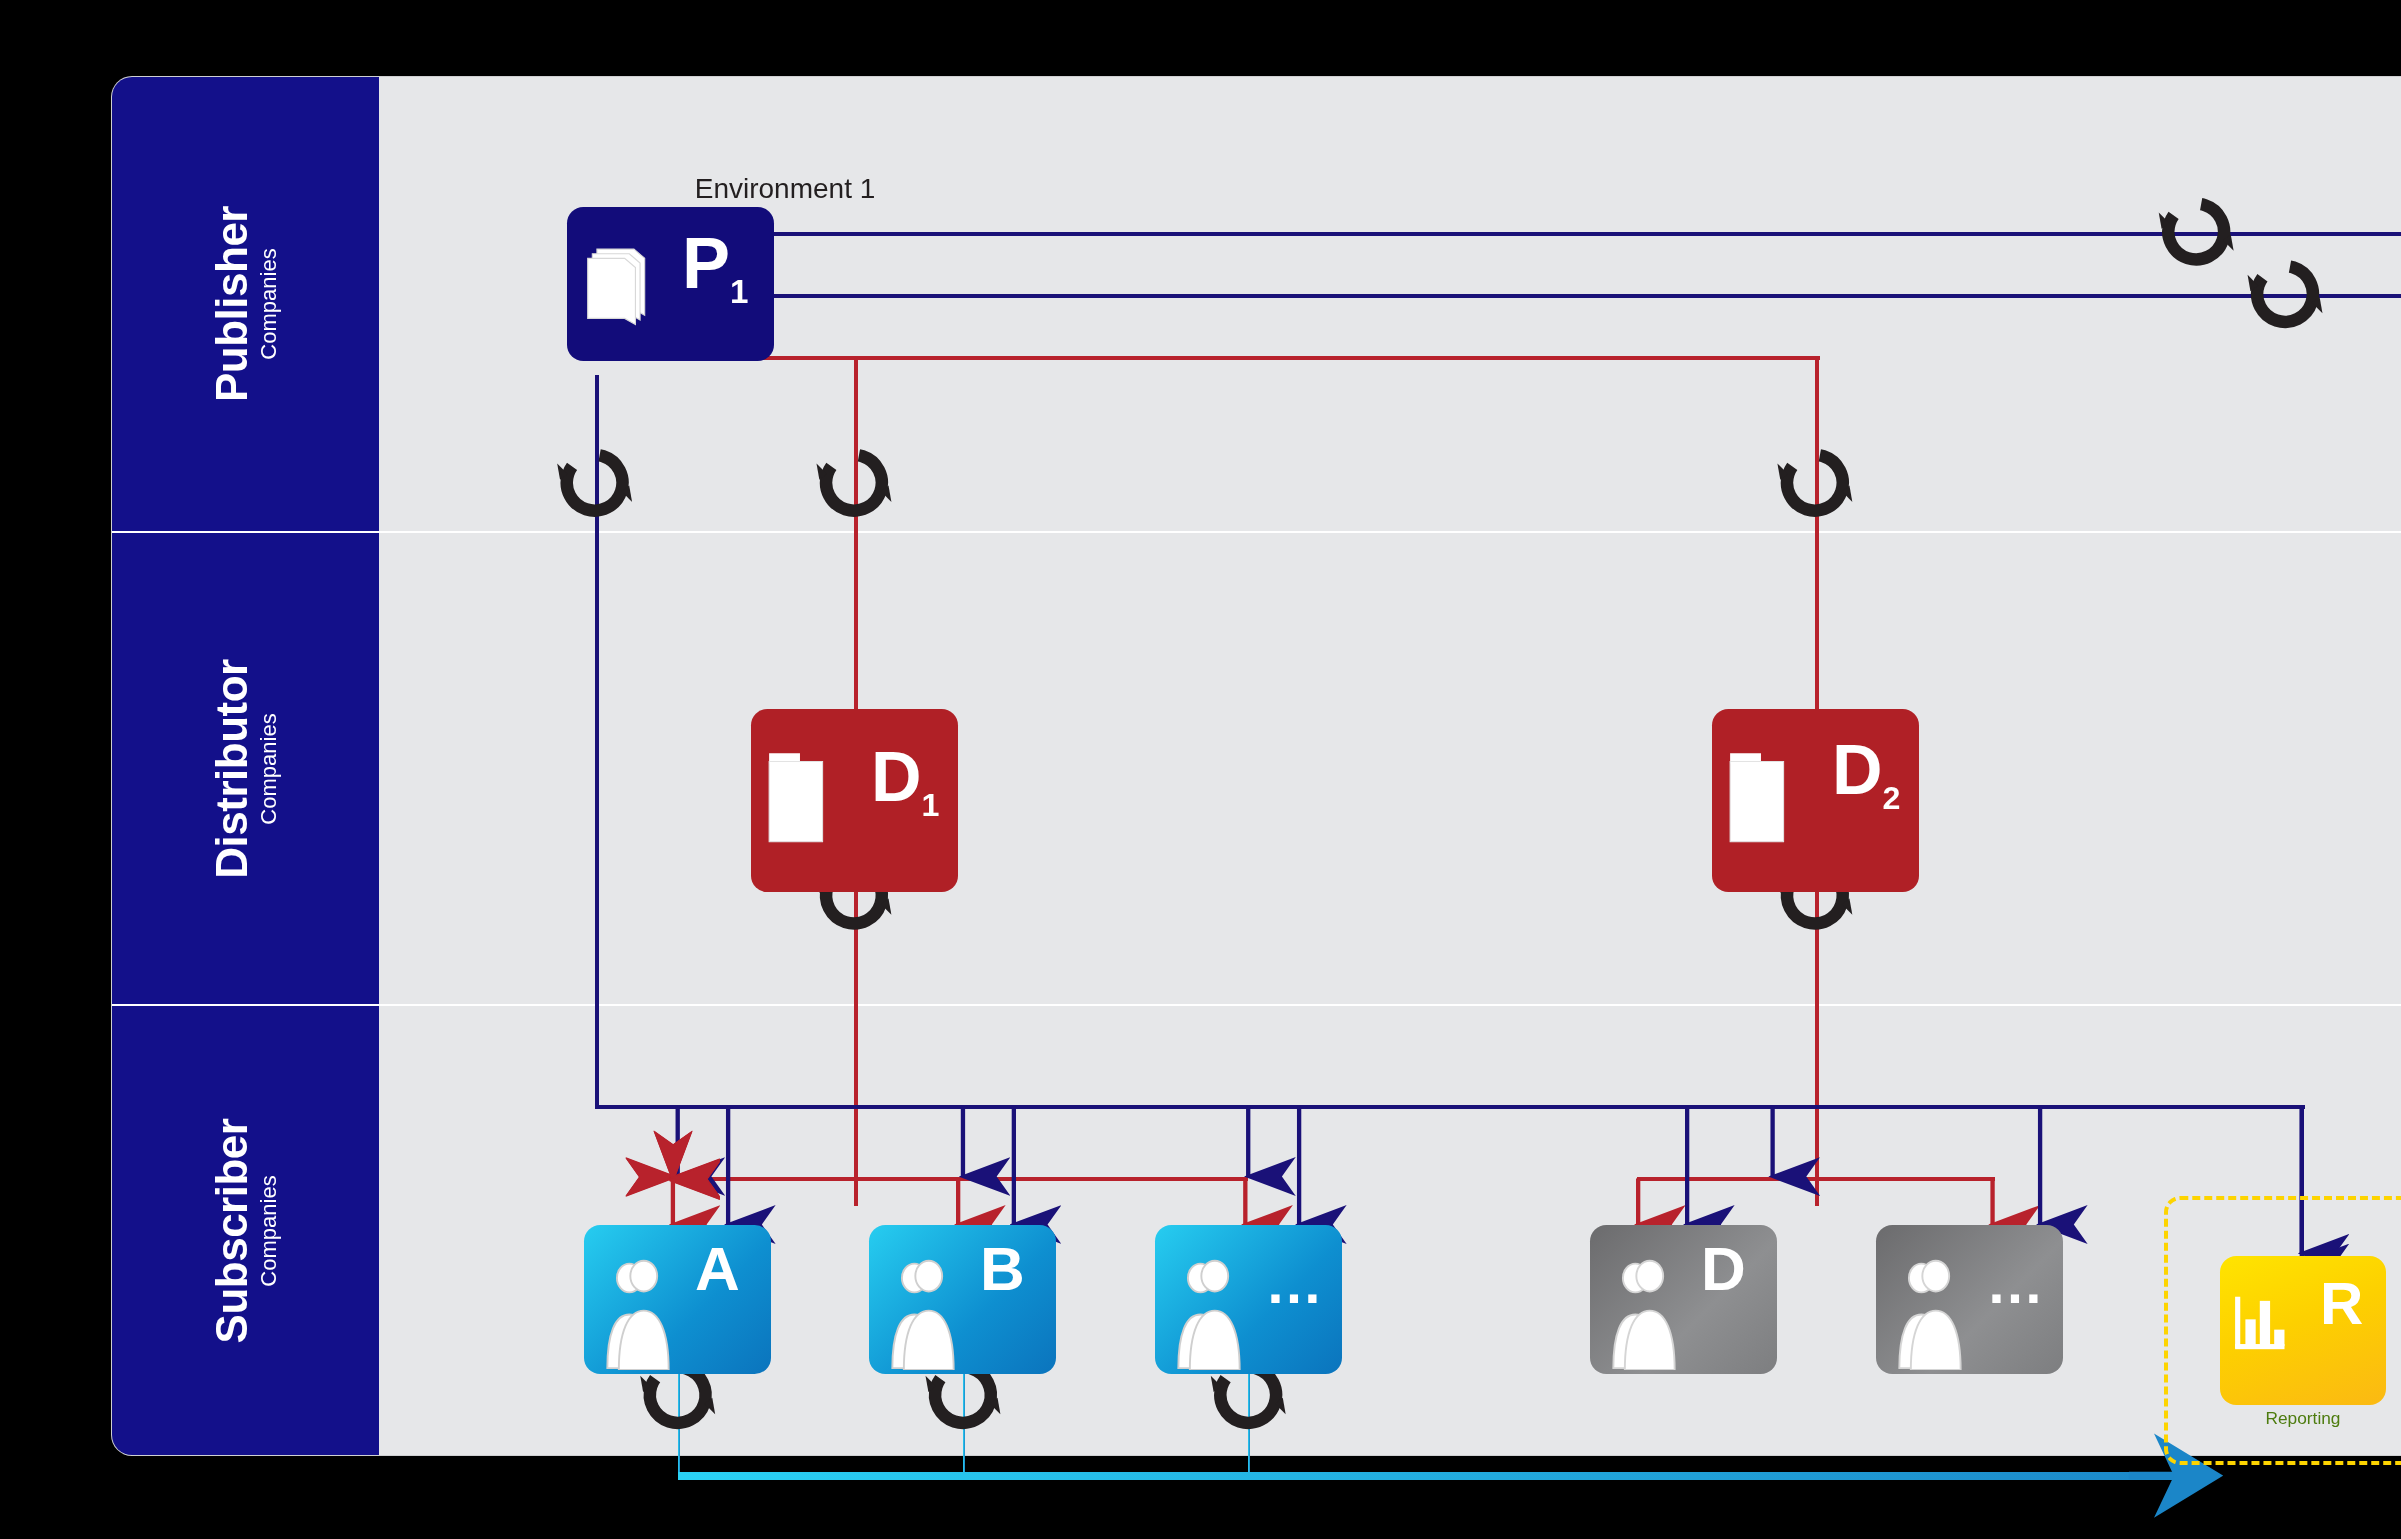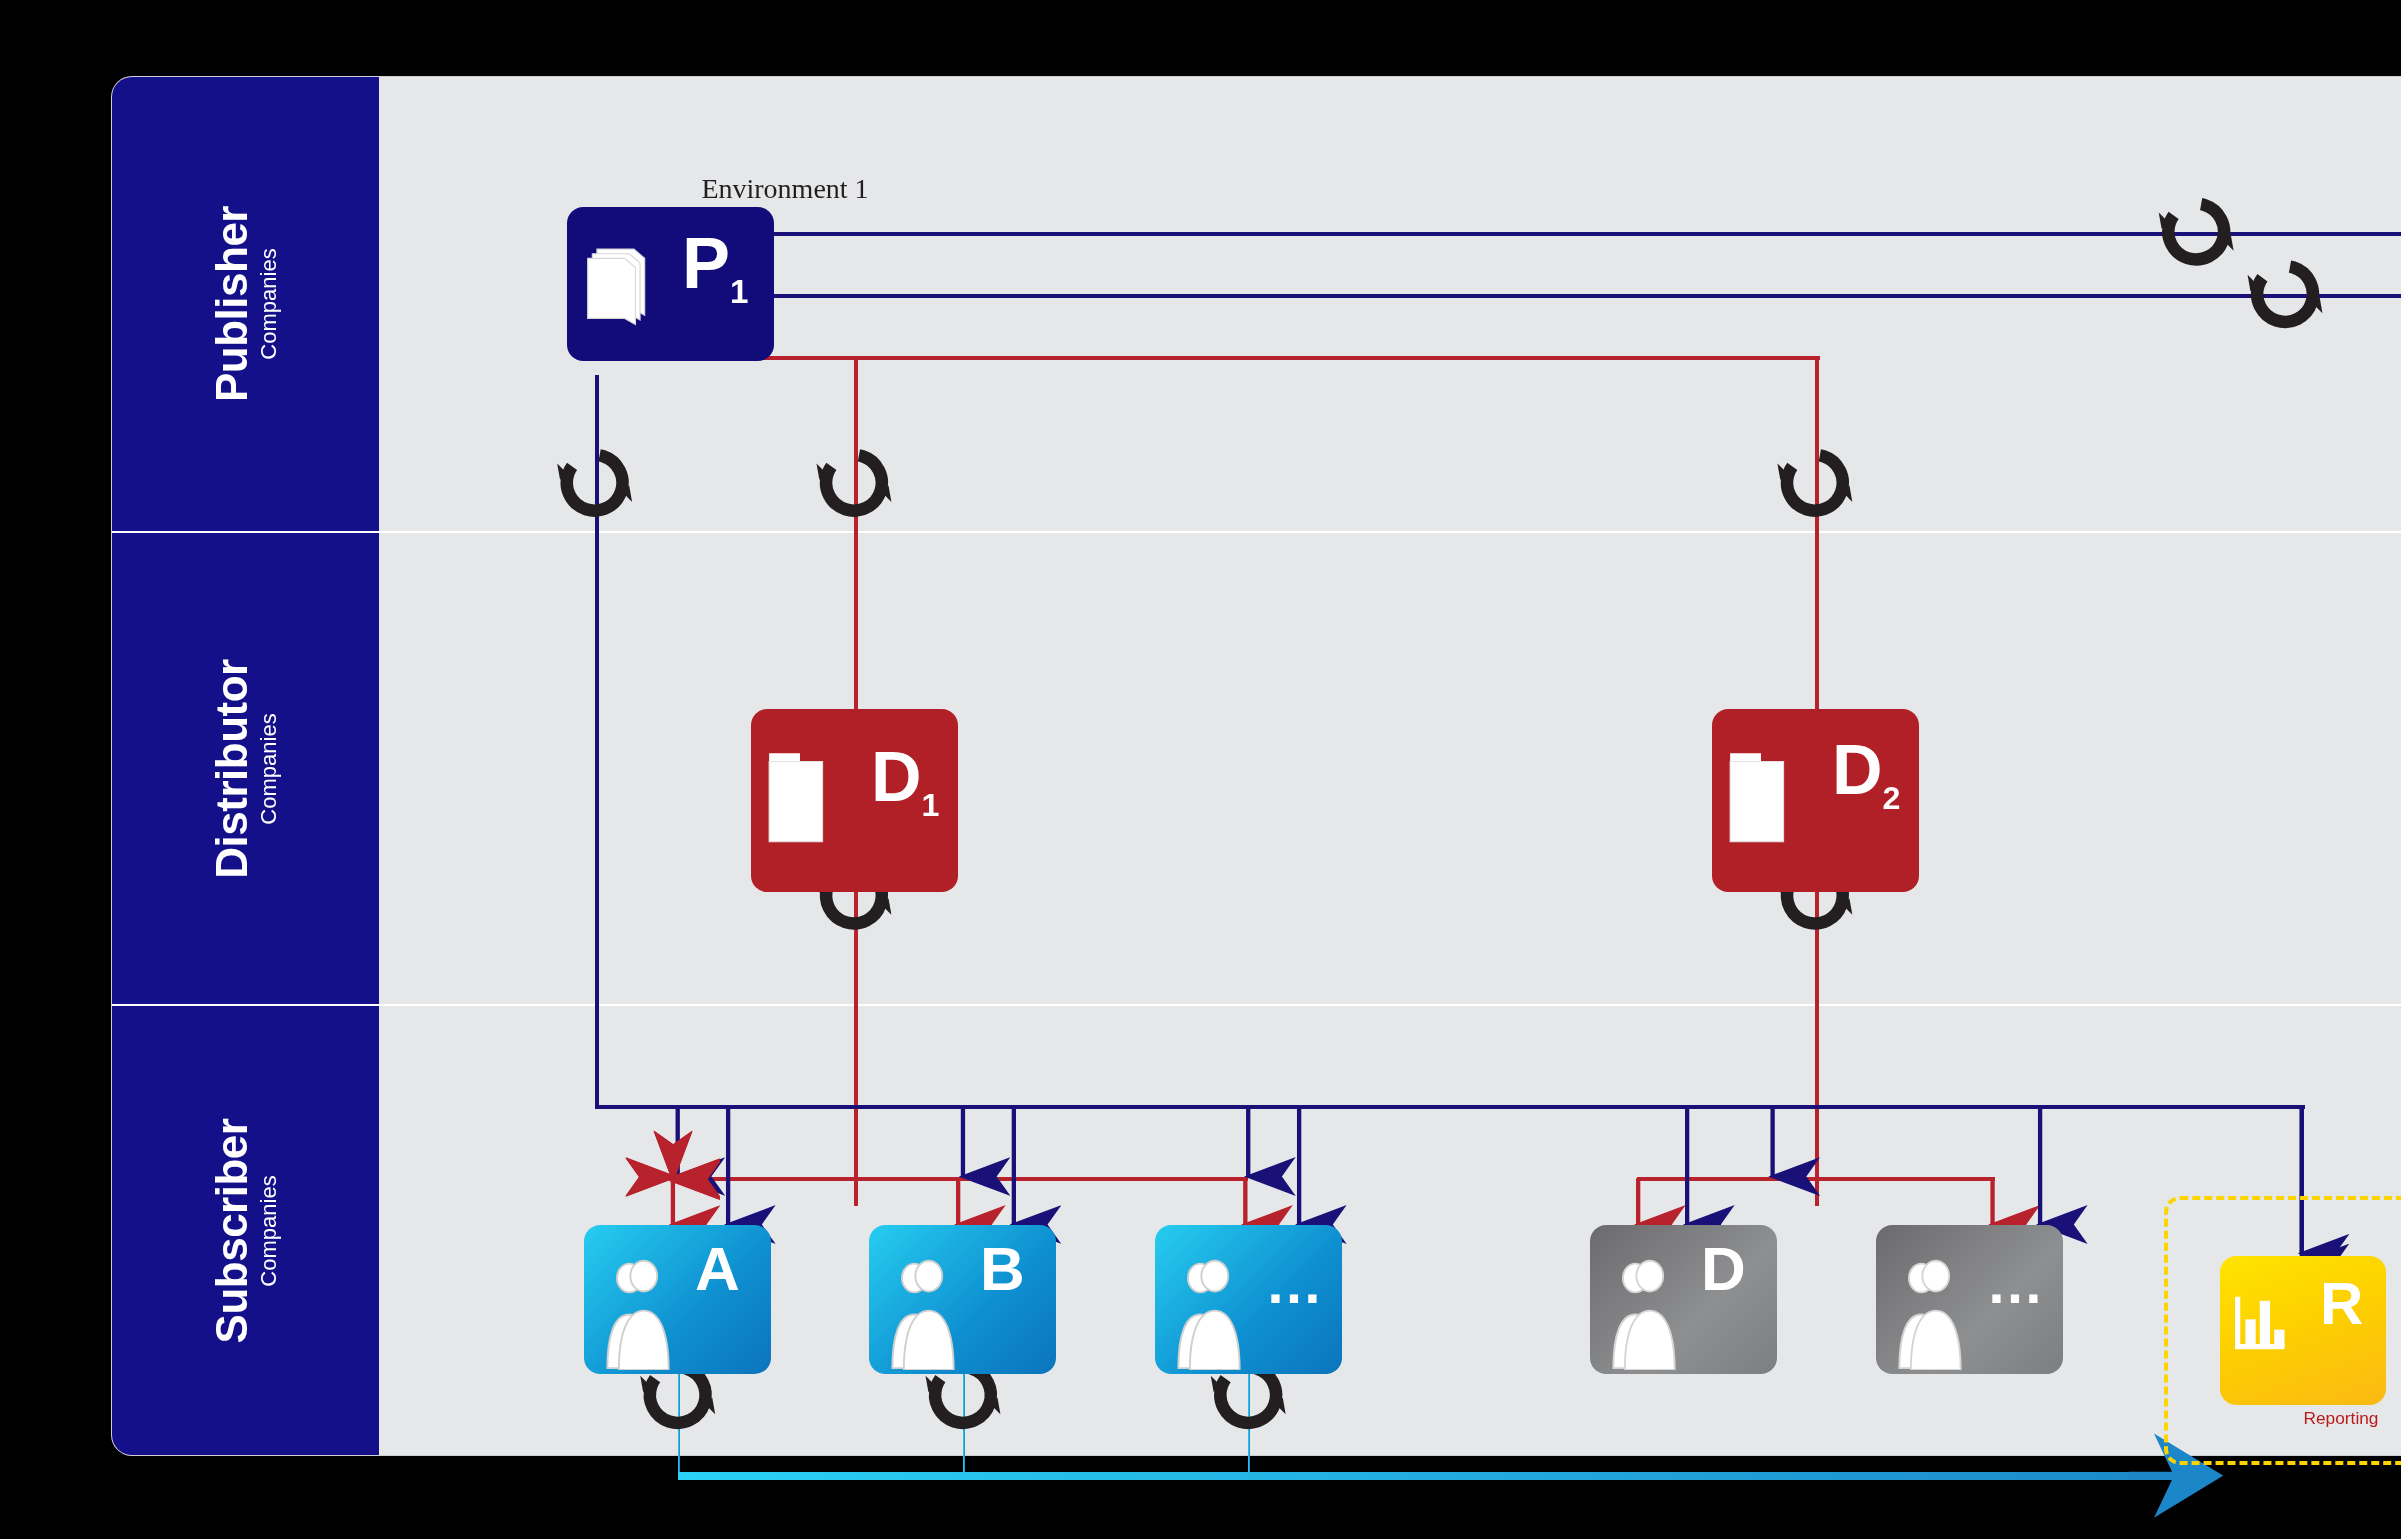--- a/index.html
+++ b/index.html
@@ -19,21 +19,21 @@
   .band-label .sub{font-size:22px;font-weight:normal;line-height:1.1;margin-top:2.9px;}
   .row-div{position:absolute;left:267px;height:2.4px;background:#fff;}
   
   .env-title{position:absolute;font-size:28px;color:#231f20;white-space:nowrap;
              transform:translateX(-50%);font-family:"Liberation Sans",sans-serif;}
   
   .node{position:absolute;border-radius:16.3px;display:flex;align-items:center;
         justify-content:center;box-sizing:border-box;}
   .node .glyph{color:#fff;font-weight:bold;line-height:1;}
   .node-cap{position:absolute;left:50%;transform:translateX(-50%);white-space:nowrap;
-            font-size:17.3px;color:#b91c1c;margin-left:38px;}
+            font-size:17.3px;color:#4d7c0f;}
   
   .pub{background:#120c7a;}
   .dist{background:#b02026;text-align:right;}
   .sub-cyan{background:linear-gradient(135deg,#27cdf0 0%,#0e8fd0 60%,#0b74bd 100%);}
   .sub-gray{background:linear-gradient(135deg,#6b6b6d 0%,#8e8f91 60%,#7d7e80 100%);}
   .rep{background:linear-gradient(160deg,#ffe400 0%,#fdd000 45%,#fbb913 100%);}
   .rep-frame{position:absolute;border:4.3px dashed #fdd400;border-radius:16.3px;box-sizing:border-box;}
   
   .ln{position:absolute;}
   .hline{height:4.3px;}
@@ -66,21 +66,21 @@
     <div class="band-col last" style="top:929px;height:449px;">
       <div class="band-label">
         <span class="main">Subscriber</span>
         <span class="sub">Companies</span>
       </div>
     </div>
 
     <div class="row-div" style="top:454px;width:3158px;"></div>
     <div class="row-div" style="top:927px;width:3158px;"></div>
 
-    <div class="env-title" style="left:673px;top:96px;font-family:Liberation Serif, serif;">Environment 1</div>
+    <div class="env-title" style="left:673px;top:96px;">Environment 1</div>
 
     <div class="ln hline navy" style="left:567px;top:155px;width:1912px;"></div>
 
     <div class="ln hline navy" style="left:567px;top:217px;width:2531px;"></div>
 
     <div class="ln hline red" style="left:567px;top:279px;width:1141px;"></div>
     <div class="ln vline red" style="left:742px;top:279px;height:363px;"></div>
     <div class="ln vline red" style="left:1703px;top:279px;height:363px;"></div>
 
     <div class="ln vline navy" style="left:483px;top:298px;height:732px;"></div>

